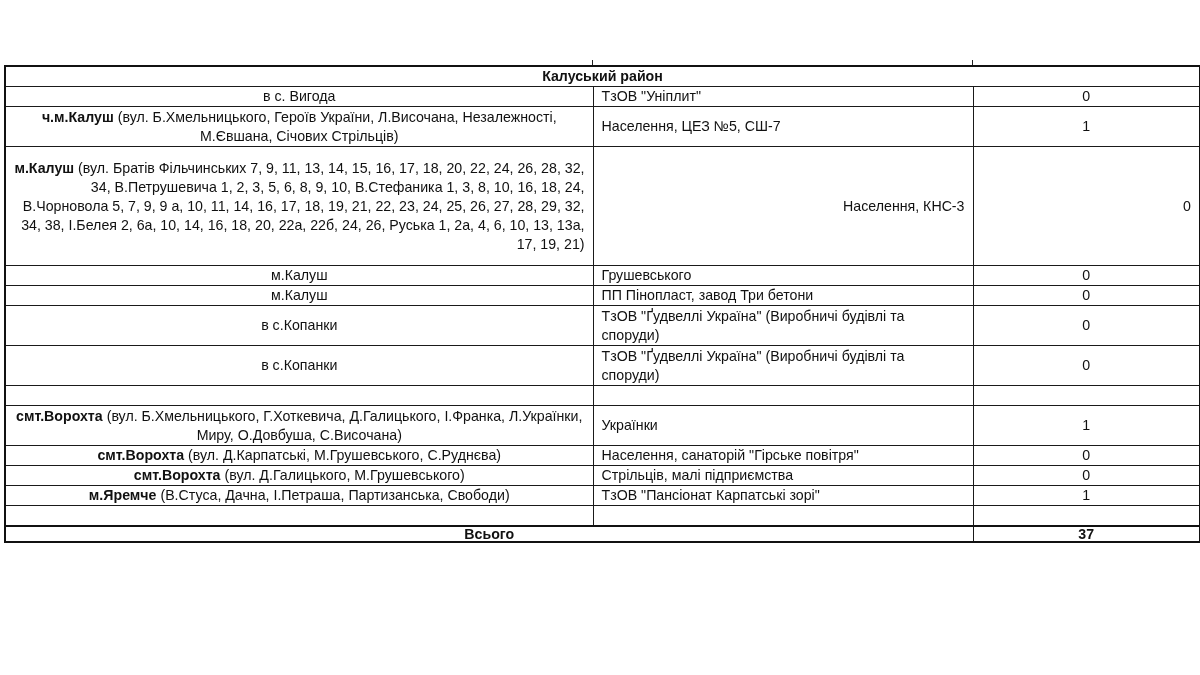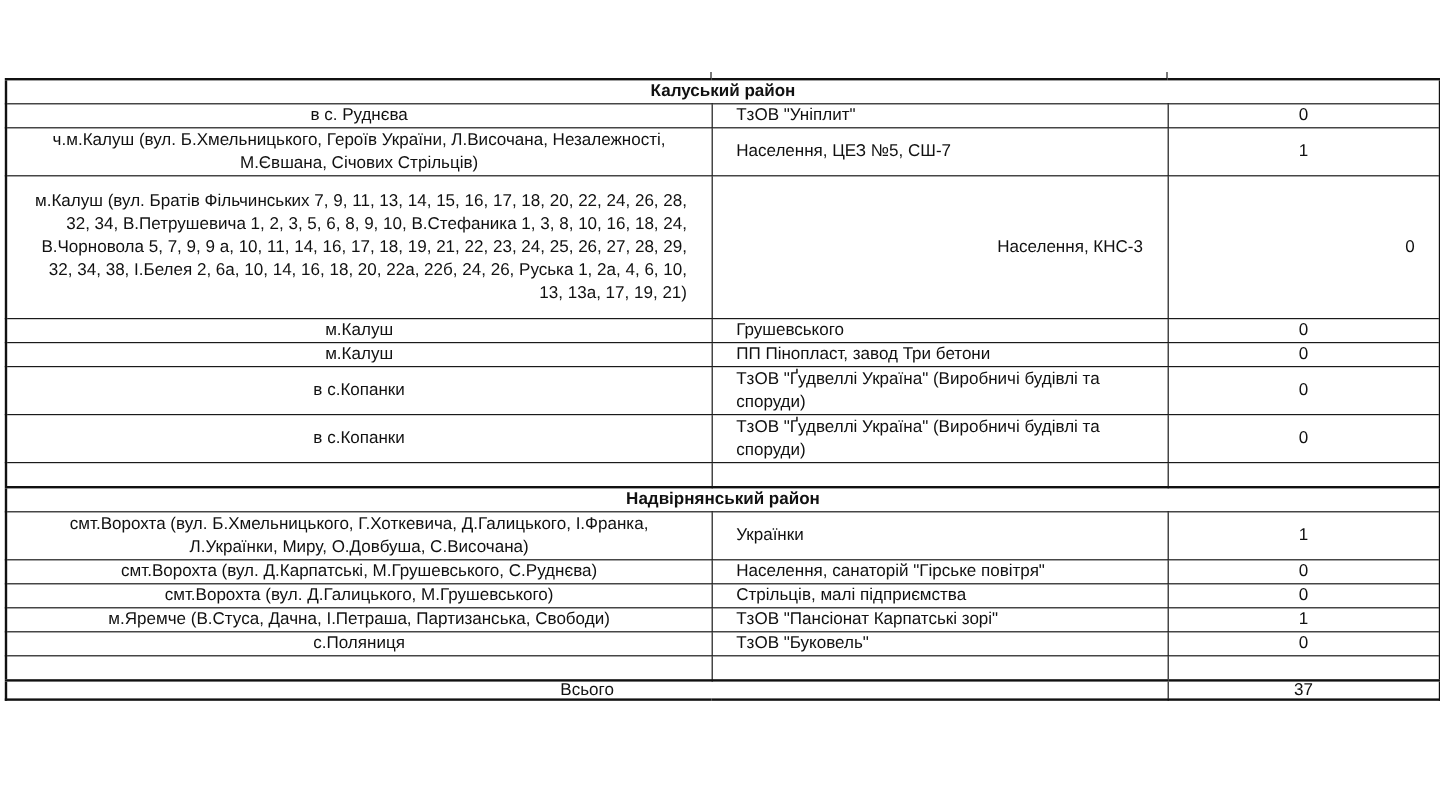--- a/index.html
+++ b/index.html
@@ -5,59 +5,59 @@
   html, body { margin: 0; padding: 0; background: #ffffff; }
   body { width: 1200px; height: 675px; position: relative; overflow: hidden;
          font-family: "Liberation Sans", sans-serif; color: #111; }
   .tick { position: absolute; top: 60px; width: 1px; height: 5px; background: #222; }
   table.report {
     position: absolute; left: 4px; top: 65px; width: 1195px;
     border-collapse: collapse; table-layout: fixed;
     font-size: 14.2px; line-height: 19px;
   }
   table.report td {
-    border: 1px solid #1a1a1a; padding: 0 20px; vertical-align: middle;
+    border: 1px solid #1a1a1a; padding: 0 8px; vertical-align: middle;
   }
   table.report { border: 2px solid #111; }
   col.c1 { width: 588px; }
   col.c2 { width: 380px; }
   col.c3 { width: 227px; }
   td.loc { text-align: center; }
   td.obj { text-align: left; }
   td.num { text-align: center; }
   td.district { text-align: center; font-weight: bold; height: 19px; }
   tr.district-row td { border-top: 2px solid #111; }
   tr.h1 td { height: 19px; }
   tr.h2 td { height: 39px; }
   tr.h6 td { height: 118px; text-align: right; }
   tr.empty td { height: 19px; }
-  tr.total td { font-weight: normal; height: 14px; line-height: 14px; border-top: 2px solid #111; margin-left: 24px; }
+  tr.total td { font-weight: bold; height: 14px; line-height: 14px; border-top: 2px solid #111; margin-left: 24px; }
   td.c1 { border-right: 2px solid #111; }
   td.c2 { border-right: 2px solid #111; }
-  b { font-weight: normal; }
+  b { font-weight: bold; }
 </style>
 </head>
 <body>
 
 <div class="tick" style="left:592px;"></div>
 <div class="tick" style="left:972px;"></div>
 
 <table class="report">
   <colgroup>
       <col class="c1">
       <col class="c2">
       <col class="c3">
     </colgroup>
   <tbody>
 
     <tr class="district-row">
       <td colspan="3" class="district">Калуський район</td>
     </tr>
     <tr class="h1">
-      <td class="loc c1"><b></b><span>в с. Руднєва</span></td>
+      <td class="loc c1"><b></b><span>в с. Вигода</span></td>
       <td class="obj c2">ТзОВ "Уніплит"</td>
       <td class="num">0</td>
     </tr>
     <tr class="h2">
       <td class="loc c1"><b>ч.м.Калуш</b><span> (вул. Б.Хмельницького, Героїв України, Л.Височана, Незалежності, М.Євшана, Січових Стрільців)</span></td>
       <td class="obj c2">Населення, ЦЕЗ №5, СШ-7</td>
       <td class="num">1</td>
     </tr>
     <tr class="h6">
       <td class="loc c1"><b>м.Калуш</b><span> (вул. Братів Фільчинських 7, 9, 11, 13, 14, 15, 16, 17, 18, 20, 22, 24, 26, 28, 32, 34, В.Петрушевича 1, 2, 3, 5, 6, 8, 9, 10, В.Стефаника 1, 3, 8, 10, 16, 18, 24, В.Чорновола 5, 7, 9, 9 а, 10, 11, 14, 16, 17, 18, 19, 21, 22, 23, 24, 25, 26, 27, 28, 29, 32, 34, 38, І.Белея 2, 6а, 10, 14, 16, 18, 20, 22а, 22б, 24, 26, Руська 1, 2а, 4, 6, 10, 13, 13а, 17, 19, 21)</span></td>
@@ -83,48 +83,40 @@
       <td class="loc c1"><b></b><span>в с.Копанки</span></td>
       <td class="obj c2">ТзОВ "Ґудвеллі Україна" (Виробничі будівлі та споруди)</td>
       <td class="num">0</td>
     </tr>
     <tr class="empty">
       <td class="c1"></td>
       <td class="c2"></td>
       <td></td>
     </tr>
 
-    <tr class="district-row">
-      <td colspan="3" class="district">Надвірнянський район</td>
-    </tr>
     <tr class="h2">
       <td class="loc c1"><b>смт.Ворохта</b><span> (вул. Б.Хмельницького, Г.Хоткевича, Д.Галицького, І.Франка, Л.Українки, Миру, О.Довбуша, С.Височана)</span></td>
       <td class="obj c2">Українки</td>
       <td class="num">1</td>
     </tr>
     <tr class="h1">
       <td class="loc c1"><b>смт.Ворохта</b><span> (вул. Д.Карпатські, М.Грушевського, С.Руднєва)</span></td>
       <td class="obj c2">Населення, санаторій "Гірське повітря"</td>
       <td class="num">0</td>
     </tr>
     <tr class="h1">
       <td class="loc c1"><b>смт.Ворохта</b><span> (вул. Д.Галицького, М.Грушевського)</span></td>
       <td class="obj c2">Стрільців, малі підприємства</td>
       <td class="num">0</td>
     </tr>
     <tr class="h1">
       <td class="loc c1"><b>м.Яремче</b><span> (В.Стуса, Дачна, І.Петраша, Партизанська, Свободи)</span></td>
       <td class="obj c2">ТзОВ "Пансіонат Карпатські зорі"</td>
       <td class="num">1</td>
     </tr>
-    <tr class="h1">
-      <td class="loc c1"><b></b><span>с.Поляниця</span></td>
-      <td class="obj c2">ТзОВ "Буковель"</td>
-      <td class="num">0</td>
-    </tr>
     <tr class="empty">
       <td class="c1"></td>
       <td class="c2"></td>
       <td></td>
     </tr>
 
     <tr class="total">
       <td colspan="2" class="loc c2">Всього</td>
       <td class="num">37</td>
     </tr>

